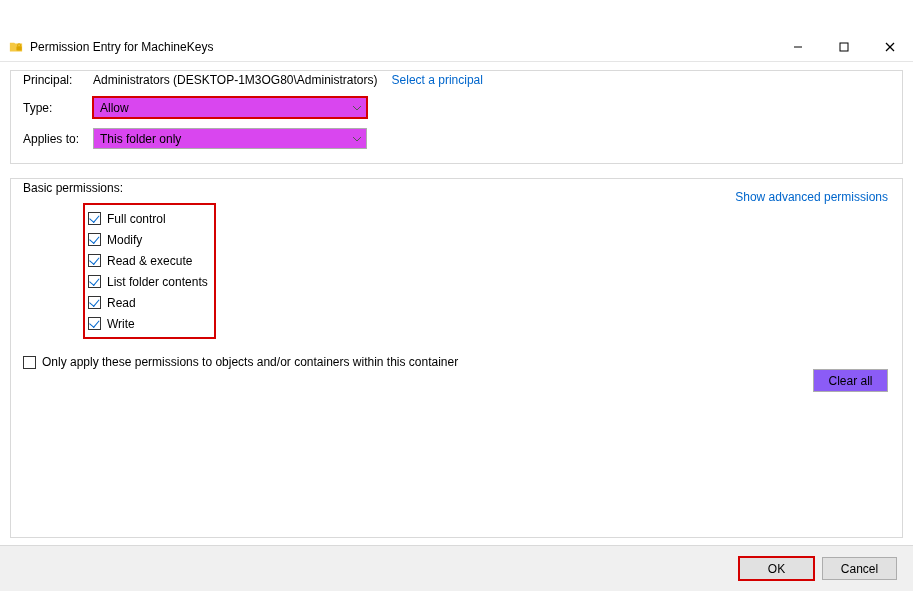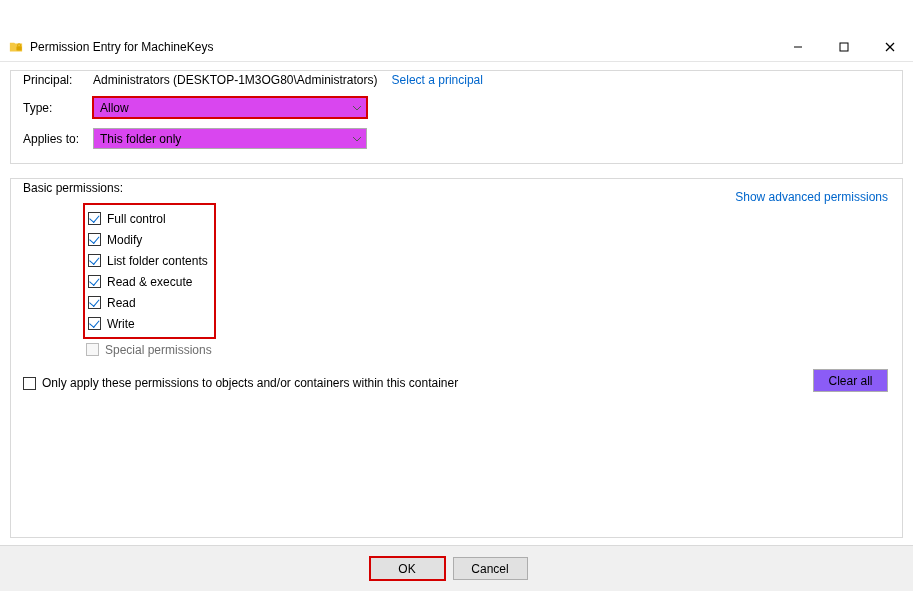--- a/index.html
+++ b/index.html
@@ -113,21 +113,21 @@
     border: 1px solid #adadad;
     background: #8b5cf6;
     display: flex; align-items: center; justify-content: center;
   }
   .footer {
     position: absolute;
     bottom: 0; left: 0; right: 0;
     height: 46px;
     border-top: 1px solid #d9d9d9;
     background: #f0f0f0;
-    display: flex; align-items: center; justify-content: center;
+    display: flex; align-items: center; justify-content: flex-end;
     padding-right: 16px; gap: 8px;
   }
   .btn {
     width: 75px; height: 23px;
     border: 1px solid #adadad;
     background: #e1e1e1;
     display: flex; align-items: center; justify-content: center;
   }
 </style>
 </head>
@@ -197,38 +197,34 @@
       <div class="perm-item">
         <span class="cb checked"></span>
         <span class="lbl">Full control</span>
       </div>
       <div class="perm-item">
         <span class="cb checked"></span>
         <span class="lbl">Modify</span>
       </div>
       <div class="perm-item">
         <span class="cb checked"></span>
+        <span class="lbl">Read &amp; execute</span>
+      </div>
+      <div class="perm-item">
+        <span class="cb checked"></span>
         <span class="lbl">List folder contents</span>
       </div>
       <div class="perm-item">
         <span class="cb checked"></span>
-        <span class="lbl">Read &amp; execute</span>
-      </div>
-      <div class="perm-item">
-        <span class="cb checked"></span>
         <span class="lbl">Read</span>
       </div>
       <div class="perm-item">
         <span class="cb checked"></span>
         <span class="lbl">Write</span>
       </div>
-    </div>
-    <div class="perm-item outside disabled">
-      <span class="cb disabled"></span>
-      <span class="lbl">Special permissions</span>
     </div>
 
     <div class="onlyapply-row">
       <span class="cb"></span>
       <span>Only apply these permissions to objects and/or containers within this container</span>
     </div>
 
     <div class="clear-btn">
       <span>Clear all</span>
     </div>

